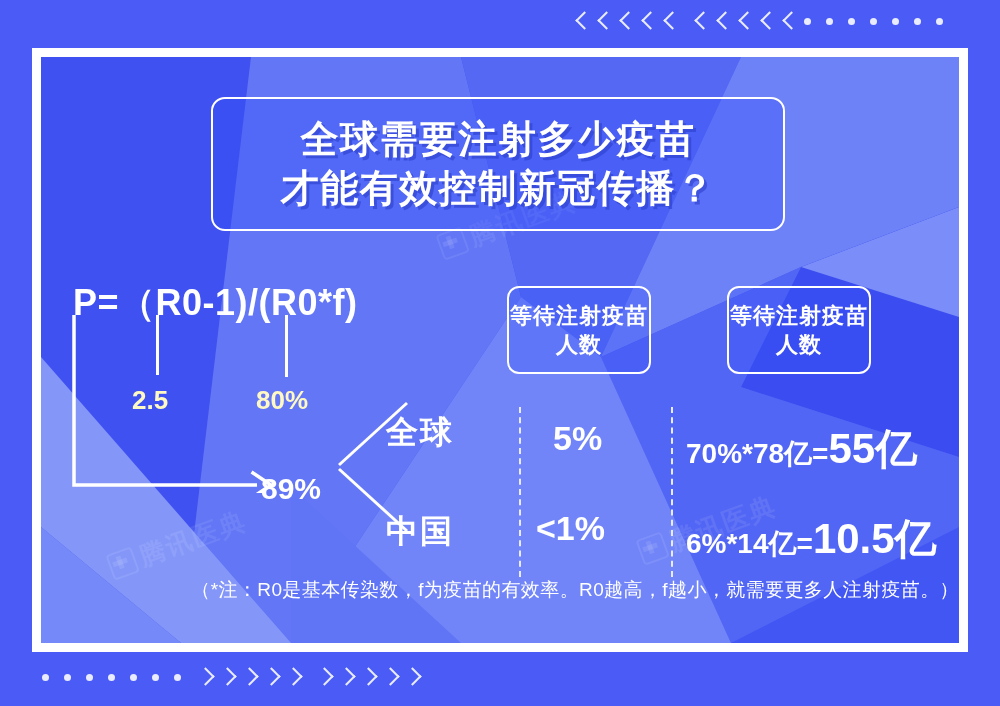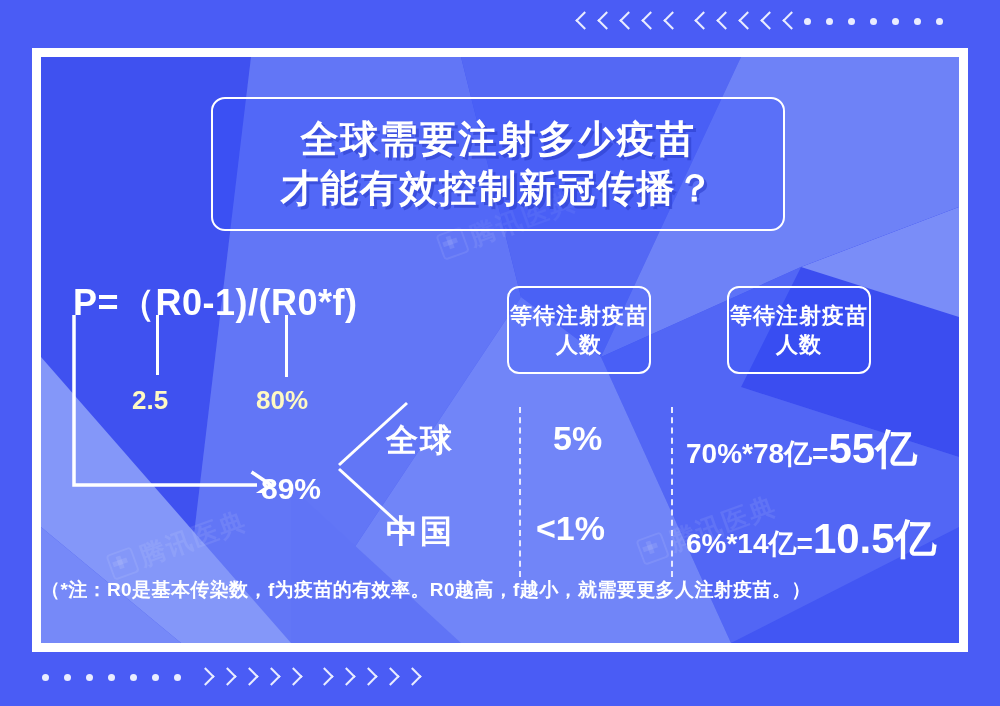--- a/index.html
+++ b/index.html
@@ -263,37 +263,37 @@
     font-size: 28px;
     font-weight: bold;
     vertical-align: baseline;
   }
   .calc .result {
     font-size: 42px;
     font-weight: bold;
     vertical-align: baseline;
   }
 
-  #region-0 { left: 345px; top: 362px; }
+  #region-0 { left: 345px; top: 354px; }
   #pct-0    { left: 512px; top: 362px; }
   #calc-0   { left: 645px; top: 364px; }
   #region-1 { left: 345px; top: 453px; text-align: center; }
   #pct-1    { left: 495px; top: 452px; }
   #calc-1   { left: 645px; top: 454px; }
 
   
   #footnote {
     position: absolute;
     left: 0;
     right: 0;
     top: 520px;
-    text-align: left;
+    text-align: right;
     color: #ffffff;
     font-size: 19px;
-    font-weight: bold;
+    font-weight: normal;
     letter-spacing: 0.4px;
     white-space: nowrap;
   }
 </style>
 </head>
 <body>
 
 <div id="poster">
 
   <div class="deco-strip" id="deco-top">

